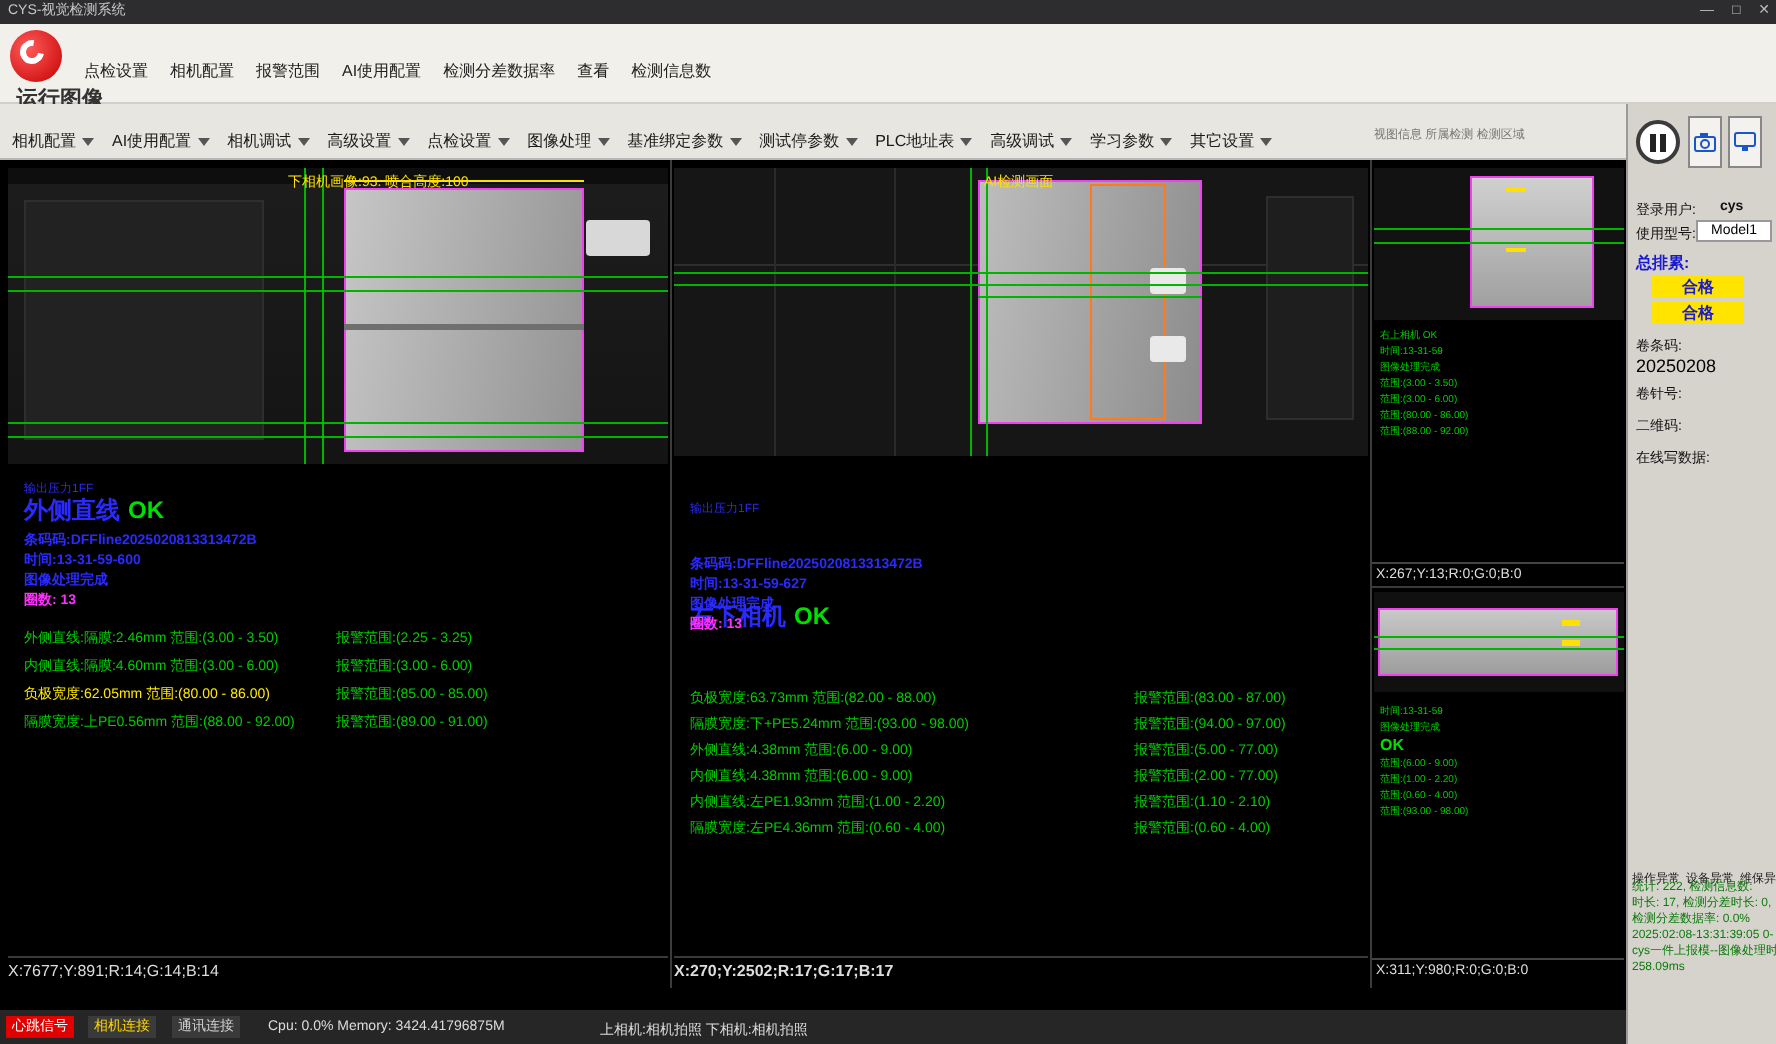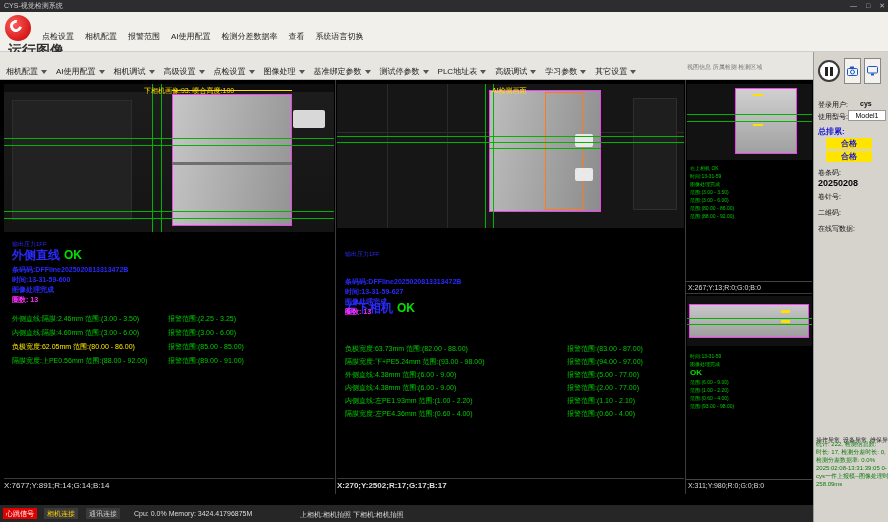--- a/index.html
+++ b/index.html
@@ -11,21 +11,21 @@
   .titlebar{position:absolute;left:0;top:0;width:888px;height:12px;background:#2d2d30;color:#c8c8c8;font-size:7px;line-height:12px;padding-left:4px;}
   .win-controls{position:absolute;right:3px;top:0;height:12px;line-height:12px;font-size:7px;color:#bbb;}
   .win-controls span{margin-left:7px;cursor:default;}
 
   
   .menubar{position:absolute;left:0;top:12px;width:888px;height:40px;background:#f2f0ea;border-bottom:1px solid #cfcfcf;}
   .logo{position:absolute;left:5px;top:3px;width:26px;height:26px;border-radius:50%;background:radial-gradient(circle at 35% 35%,#ff5a5a,#c40000);}
   .logo-swirl{position:absolute;left:5px;top:5px;width:12px;height:12px;border:3px solid #fff;border-right-color:transparent;border-radius:50%;transform:rotate(-35deg);}
   .menu-items{position:absolute;left:42px;top:13px;white-space:nowrap;}
   .menu-item{display:inline-block;margin-right:11px;font-size:8px;color:#222;cursor:default;}
-  .run-label{position:absolute;left:8px;top:30px;font-size:14px;font-weight:bold;color:#333;}
+  .run-label{position:absolute;left:8px;top:30px;font-size:11px;font-weight:bold;color:#333;}
 
   
   .toolbar{position:absolute;left:0;top:52px;width:813px;height:28px;background:#e8e6e0;border-bottom:1px solid #b8b8b8;}
   .tabs{position:absolute;left:6px;top:8px;white-space:nowrap;}
   .tab{display:inline-block;margin-right:9px;font-size:8px;color:#1a1a1a;cursor:default;}
   .caret{display:inline-block;width:0;height:0;border-left:3px solid transparent;border-right:3px solid transparent;border-top:4px solid #555;margin-left:3px;vertical-align:middle;}
   .toolbar-note{position:absolute;left:687px;top:11px;font-size:6px;color:#777;}
 
   
   .vdiv{position:absolute;top:80px;width:1px;height:414px;background:#3c3c3c;}
@@ -65,21 +65,21 @@
   .rpanel{position:absolute;left:813px;top:52px;width:75px;height:470px;background:#d6d3cd;border-left:1px solid #9a9a9a;}
   .pause-btn{position:absolute;left:4px;top:8px;width:22px;height:22px;border-radius:50%;background:#fff;border:2px solid #3b3b3b;display:flex;align-items:center;justify-content:center;gap:2px;cursor:default;}
   .pause-btn i{display:block;width:3px;height:9px;background:#222;}
   .icon-btn{position:absolute;top:6px;width:17px;height:26px;background:#f4f2ee;border:1px solid #888;display:flex;align-items:center;justify-content:center;cursor:default;}
   .rp-label{position:absolute;font-size:7px;color:#111;white-space:nowrap;}
   .rp-value{position:absolute;font-size:7px;font-weight:bold;color:#111;}
   .model-box{position:absolute;left:34px;top:58px;width:38px;height:11px;background:#fff;border:1px solid #999;font-size:7px;line-height:9px;text-align:center;}
   .total-label{position:absolute;left:4px;top:74px;font-size:8px;font-weight:bold;color:#1a1ad0;}
   .yboxes{position:absolute;left:12px;top:86px;}
   .ybox{width:46px;height:11px;background:#ffe400;color:#1a1ad0;font-weight:bold;font-size:8px;text-align:center;line-height:11px;margin-bottom:2px;}
-  .bc-value{position:absolute;left:4px;top:126px;font-size:9px;font-weight:bold;color:#000;}
+  .bc-value{position:absolute;left:4px;top:126px;font-size:9px;font-weight:normal;color:#000;}
   .fields{position:absolute;left:4px;top:140px;}
   .field-row{height:16px;font-size:7px;color:#111;}
   .ftabs{position:absolute;left:2px;top:376px;white-space:nowrap;}
   .ftab{display:inline-block;margin-right:3px;font-size:6px;color:#222;cursor:default;}
   .stats{position:absolute;left:2px;top:388px;width:72px;}
   .stat-line{font-size:6px;line-height:8px;color:#0b7a0b;white-space:nowrap;}
 
   
   .statusbar{position:absolute;left:0;top:505px;width:813px;height:17px;background:#262626;}
   .badge{position:absolute;top:3px;height:11px;line-height:11px;font-size:7px;padding:0 3px;}
@@ -101,21 +101,21 @@
       <span>✕</span>
     </span>
   </div>
 
   <div class="menubar">
     <div class="logo">
         <span class="logo-swirl"></span>
       </div>
     <div class="menu-items">
       
-    <span class="menu-item">点检设置</span><span class="menu-item">相机配置</span><span class="menu-item">报警范围</span><span class="menu-item">AI使用配置</span><span class="menu-item">检测分差数据率</span><span class="menu-item">查看</span><span class="menu-item">系统语言切换</span></div>
+    <span class="menu-item">点检设置</span><span class="menu-item">相机配置</span><span class="menu-item">报警范围</span><span class="menu-item">AI使用配置</span><span class="menu-item">检测分差数据率</span><span class="menu-item">查看</span><span class="menu-item">检测信息数</span></div>
     <div class="run-label">运行图像</div>
   </div>
 
   <div class="toolbar">
     <div class="tabs">
       
     <span class="tab"><span>相机配置</span><span class="caret"></span></span><span class="tab"><span>AI使用配置</span><span class="caret"></span></span><span class="tab"><span>相机调试</span><span class="caret"></span></span><span class="tab"><span>高级设置</span><span class="caret"></span></span><span class="tab"><span>点检设置</span><span class="caret"></span></span><span class="tab"><span>图像处理</span><span class="caret"></span></span><span class="tab"><span>基准绑定参数</span><span class="caret"></span></span><span class="tab"><span>测试停参数</span><span class="caret"></span></span><span class="tab"><span>PLC地址表</span><span class="caret"></span></span><span class="tab"><span>高级调试</span><span class="caret"></span></span><span class="tab"><span>学习参数</span><span class="caret"></span></span><span class="tab"><span>其它设置</span><span class="caret"></span></span></div>
     <div class="toolbar-note">视图信息  所属检测  检测区域</div>
   </div>
 

